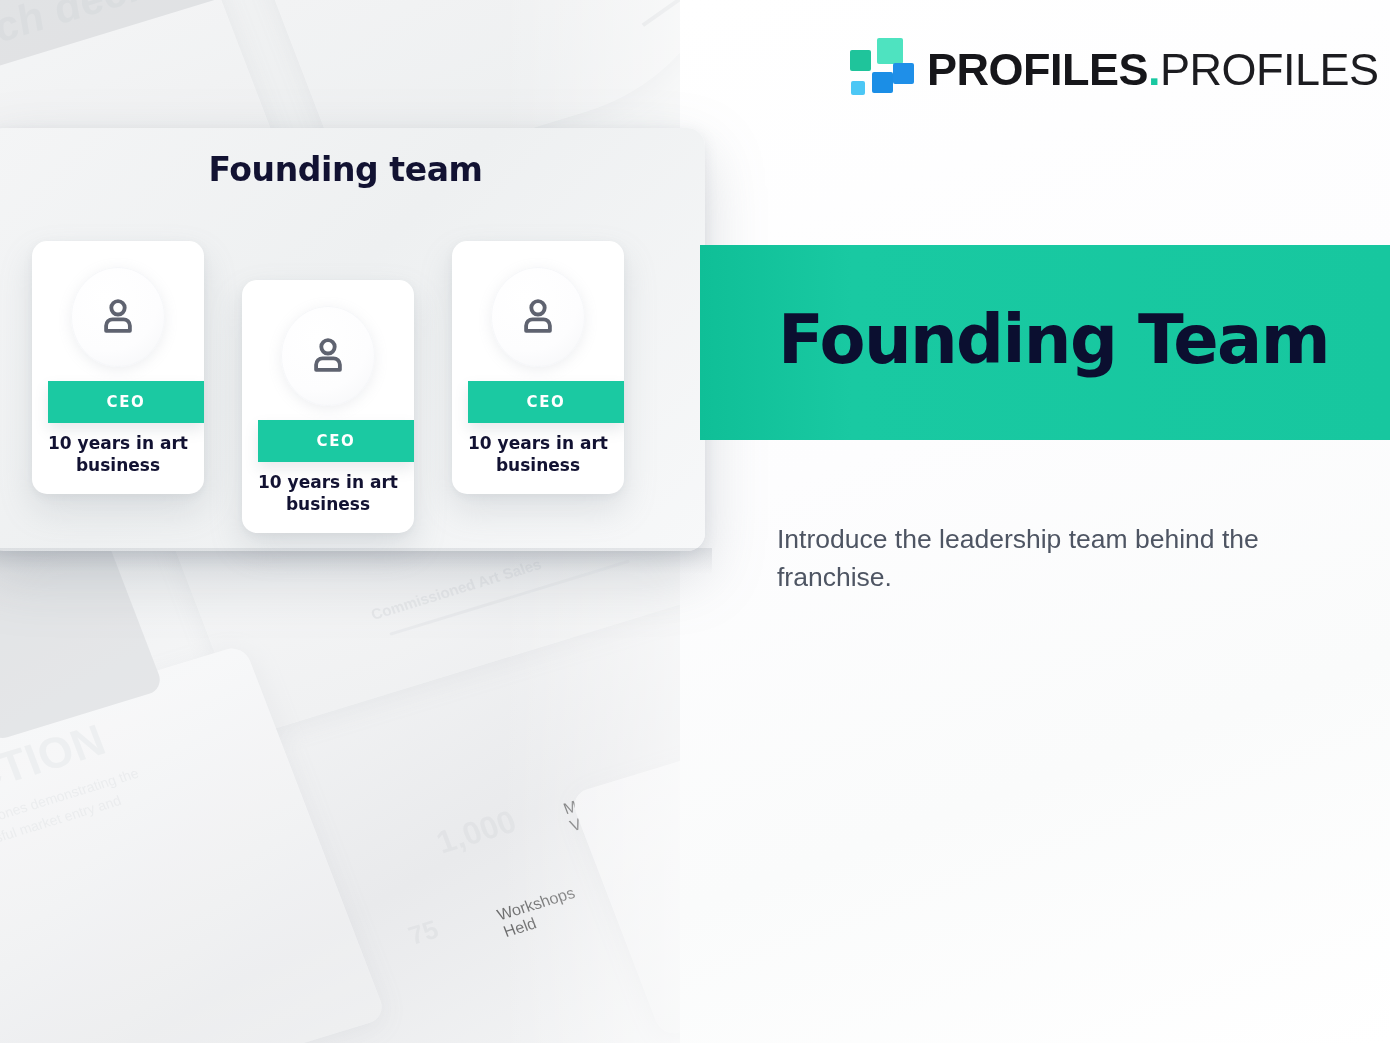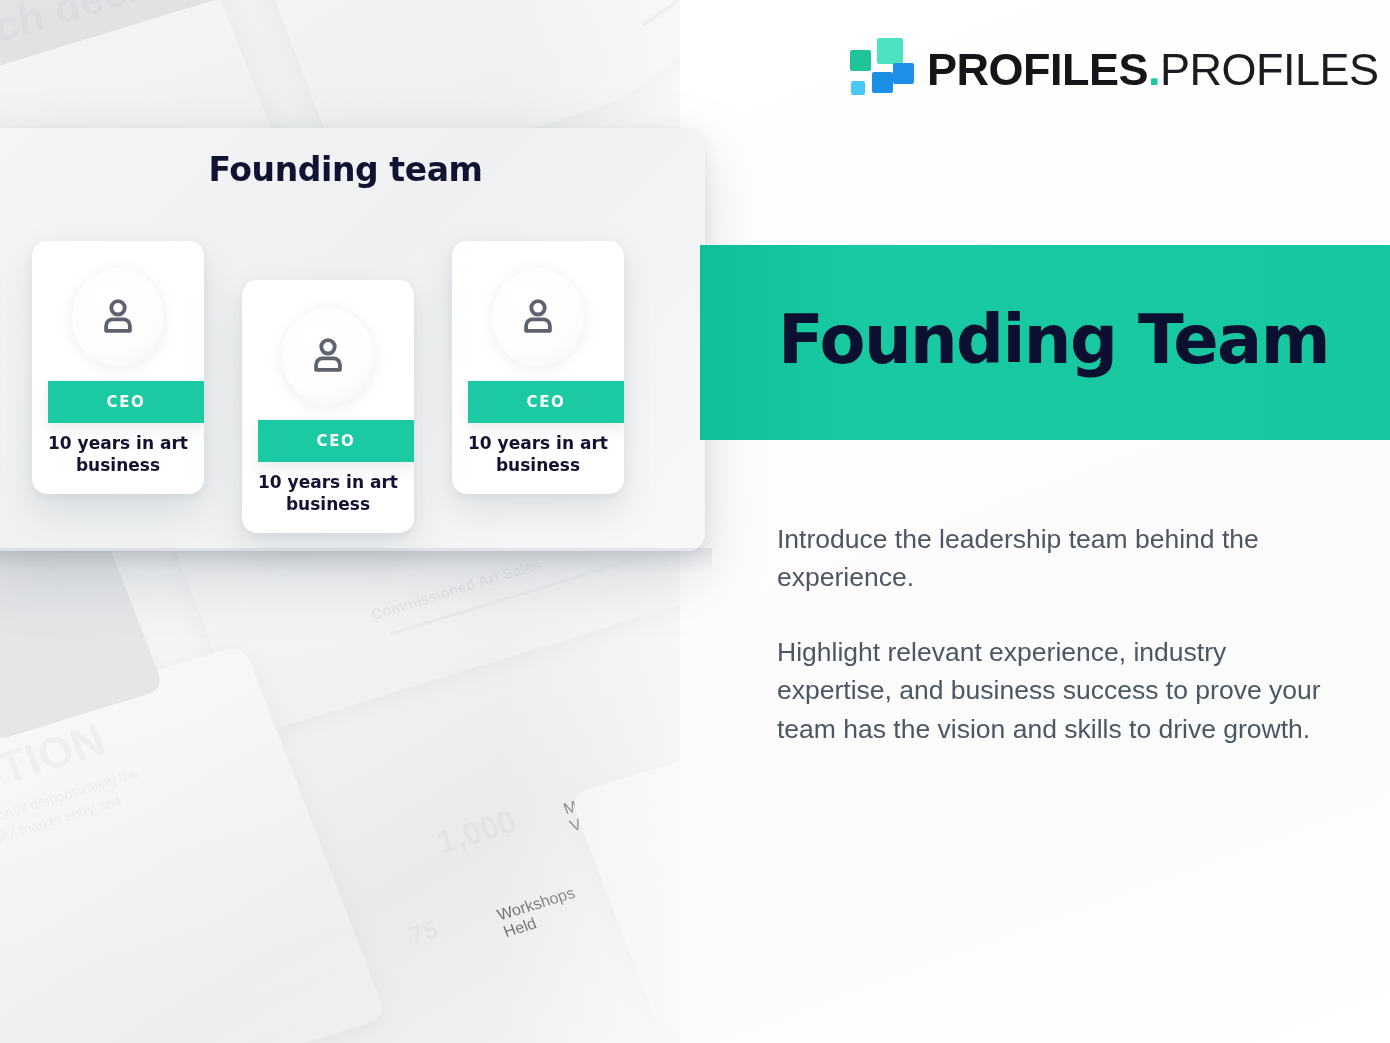--- a/index.html
+++ b/index.html
@@ -270,17 +270,16 @@
     </div>
     <div class="logo-word">
       <span class="b">PROFILES</span><span class="dot">.</span><span class="l">PROFILES</span>
     </div>
   </div>
 
   <div class="green-band"></div>
   <div class="band-title">Founding Team</div>
 
   <div class="body-copy">
-    <p>Introduce the leadership team behind the experience.</p>
-    <p>Highlight relevant experience, industry expertise, and business success to prove your team has the vision and skills to drive growth.</p>
+    <p>Introduce the leadership team behind the franchise.</p>
   </div>
 
 </div>
 
 </body></html>

